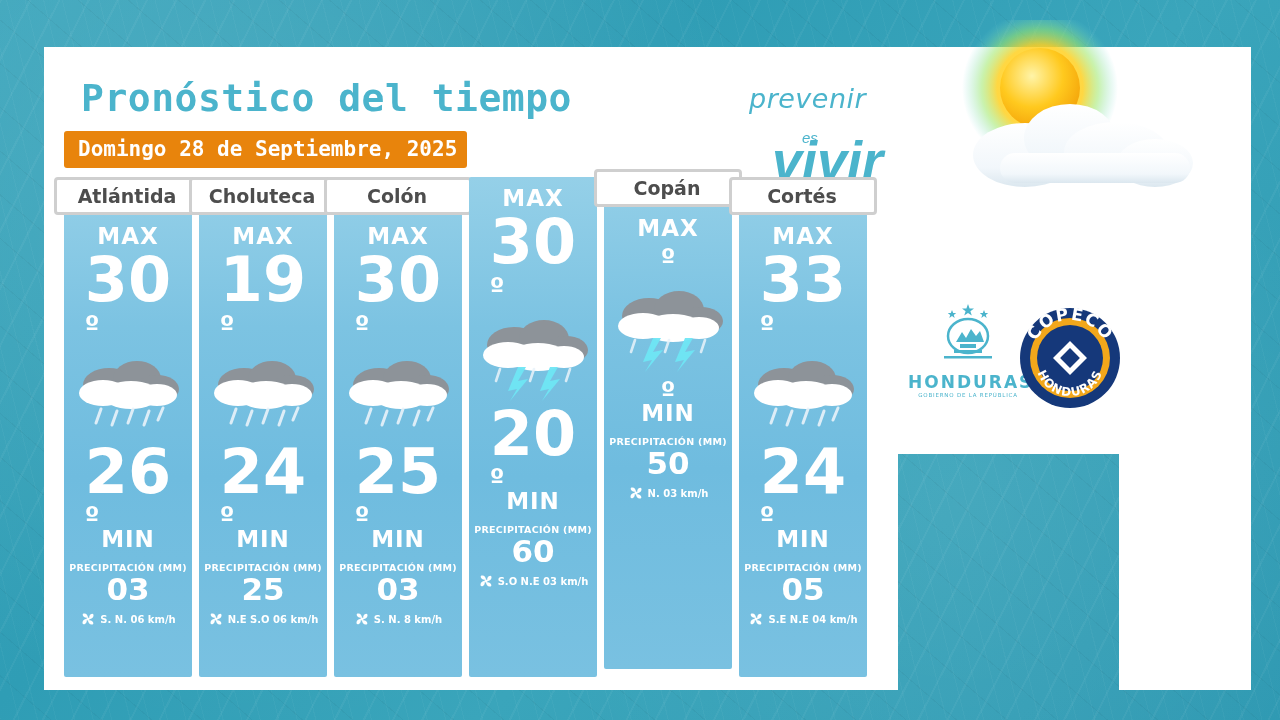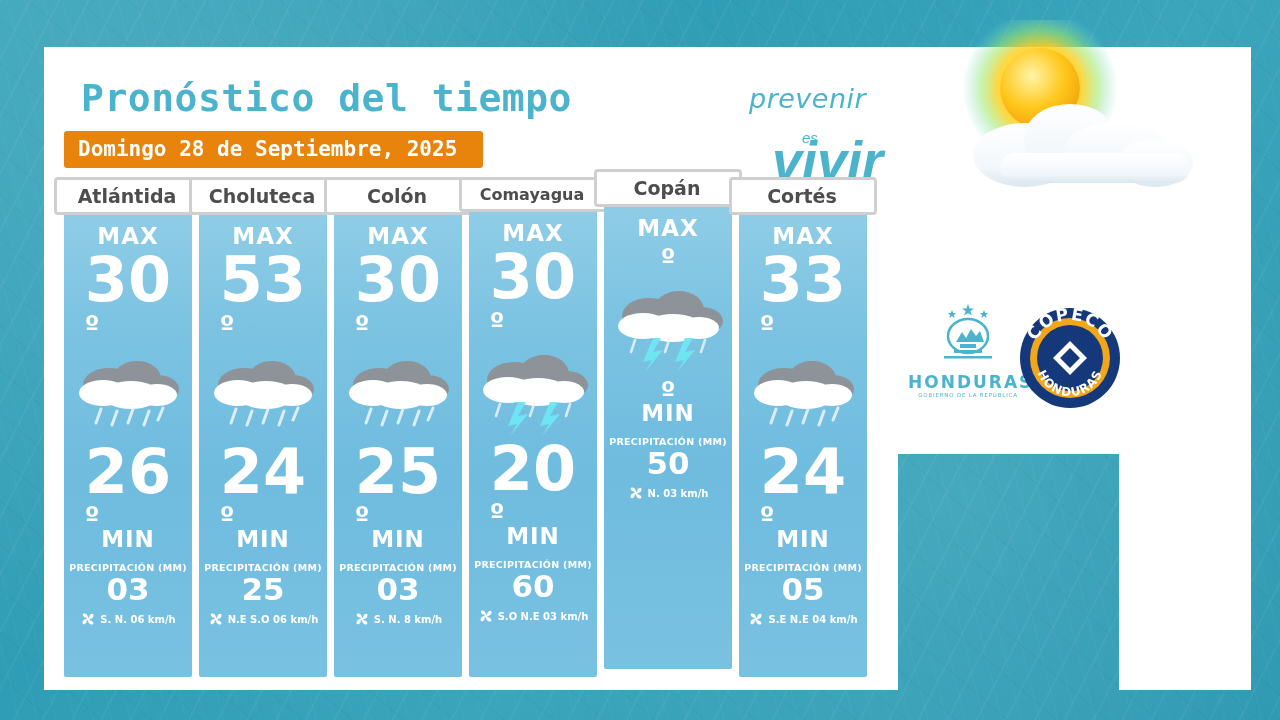--- a/index.html
+++ b/index.html
@@ -51,21 +51,21 @@
     letter-spacing: 0.5px;
   }
 
   #date-badge {
     position: absolute; left: 20px; top: 84px;
     background: #e8840c;
     color: #ffffff;
     font-family: "DejaVu Sans Mono", monospace;
     font-weight: bold;
     font-size: 21px;
-    padding: 6px 26px 7px 14px;
+    padding: 6px 10px 7px 14px;
     border-radius: 3px;
     white-space: nowrap;
   }
 
   
   #pev { position: absolute; left: 700px; top: 26px; width: 160px; height: 110px; color: #4bb4cc; }
   #pev .l1 { position: absolute; left: 5px;  top: 10px; font-size: 27px; font-style: italic; font-family: "DejaVu Sans", sans-serif; letter-spacing: 0.5px; }
   #pev .l2 { position: absolute; left: 58px; top: 56px; font-size: 15px; font-style: italic; }
   #pev .l3 { position: absolute; left: 28px; top: 56px; font-size: 54px; font-style: italic; font-family: Liberation Sans, sans-serif; font-weight: bold; }
 
@@ -282,21 +282,21 @@
           <span class="wind-text">S. N. 06 km/h</span>
         </div>
       </div>
 
       <div class="col">
         <div class="dept-box">
           <div class="dept-name">Choluteca</div>
         </div>
         <div class="maxlabel">MAX</div>
         <div class="bigtemp max-temp">
-          <span class="num">53</span>
+          <span class="num">19</span>
           <span class="deg">º</span>
         </div>
         <div class="wicon">
           <svg width="118" height="96" viewBox="0 0 118 96">
             <g fill="#8d9399">
                 <ellipse cx="40" cy="40" rx="26" ry="17"></ellipse>
                 <ellipse cx="68" cy="34" rx="24" ry="18"></ellipse>
                 <ellipse cx="88" cy="44" rx="22" ry="14"></ellipse>
               </g>
             <g fill="#ffffff">
@@ -379,23 +379,20 @@
             <path d="M9 8c3 0 5-2 4.4-4.5C13 2 10.4 2.6 9.4 5z"></path>
             <path d="M8 9c0 3 2 5 4.5 4.4 1.5-.4.9-3-1.5-4z"></path>
             <path d="M7 8c-3 0-5 2-4.4 4.5.4 1.5 3 .9 4-1.5z"></path>
               </g>
           </svg>
           <span class="wind-text">S. N. 8 km/h</span>
         </div>
       </div>
 
       <div class="col">
-        <div class="dept-box">
-          <div class="dept-name small">Comayagua</div>
-        </div>
         <div class="maxlabel">MAX</div>
         <div class="bigtemp max-temp">
           <span class="num">30</span>
           <span class="deg">º</span>
         </div>
         <div class="wicon">
           <svg width="118" height="96" viewBox="0 0 118 96">
             <g fill="#8d9399">
                 <ellipse cx="40" cy="38" rx="27" ry="18"></ellipse>
                 <ellipse cx="70" cy="32" rx="25" ry="19"></ellipse>

